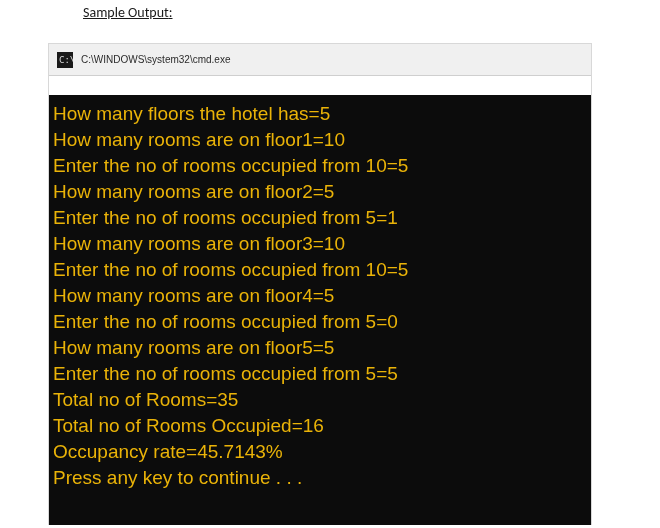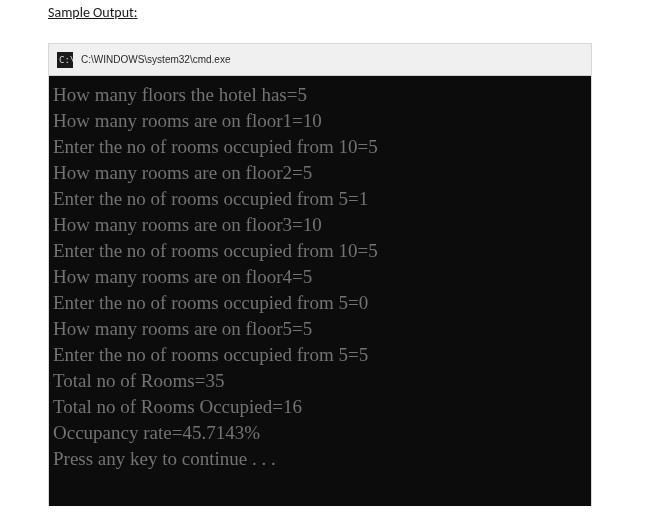--- a/index.html
+++ b/index.html
@@ -11,20 +11,21 @@
       font-family: "Segoe UI", Arial, sans-serif;
       background: #fff;
       width: 660px;
       height: 528px;
     }
     .page-label {
       font-size: 14px;
       color: #1a1a1a;
       padding: 4px 8px 0 48px;
       font-family: Calibri, "Segoe UI", Arial, sans-serif;
+      margin-left: 35px;
     }
     .page-label .underline {
       text-decoration: underline;
     }
     .window {
       margin: 22px 0 0 48px;
       width: 544px;
       background: #fff;
       border: 1px solid #d8d8d8;
       border-bottom: none;
@@ -45,27 +46,28 @@
       align-items: center;
       justify-content: center;
     }
     .titlebar-title {
       font-size: 10px;
       color: #2b2b2b;
       font-family: "Segoe UI", Arial, sans-serif;
     }
     .terminal {
       background: #0c0c0c;
-      color: #737373;
-      font-family: Liberation Serif, serif;
+      color: #eab308;
+      font-family: Liberation Sans, sans-serif;
       font-size: 19px;
       line-height: 26px;
       padding: 6px 4px 6px 4px;
       white-space: pre;
       min-height: 430px;
+      margin-top: 19px;
     }
     .terminal-line {
       display: block;
     }
   </style>
 </head>
 <body>
 
 <div class="page-label">
   <span class="underline">Sample Output</span><span class="underline">:</span>

